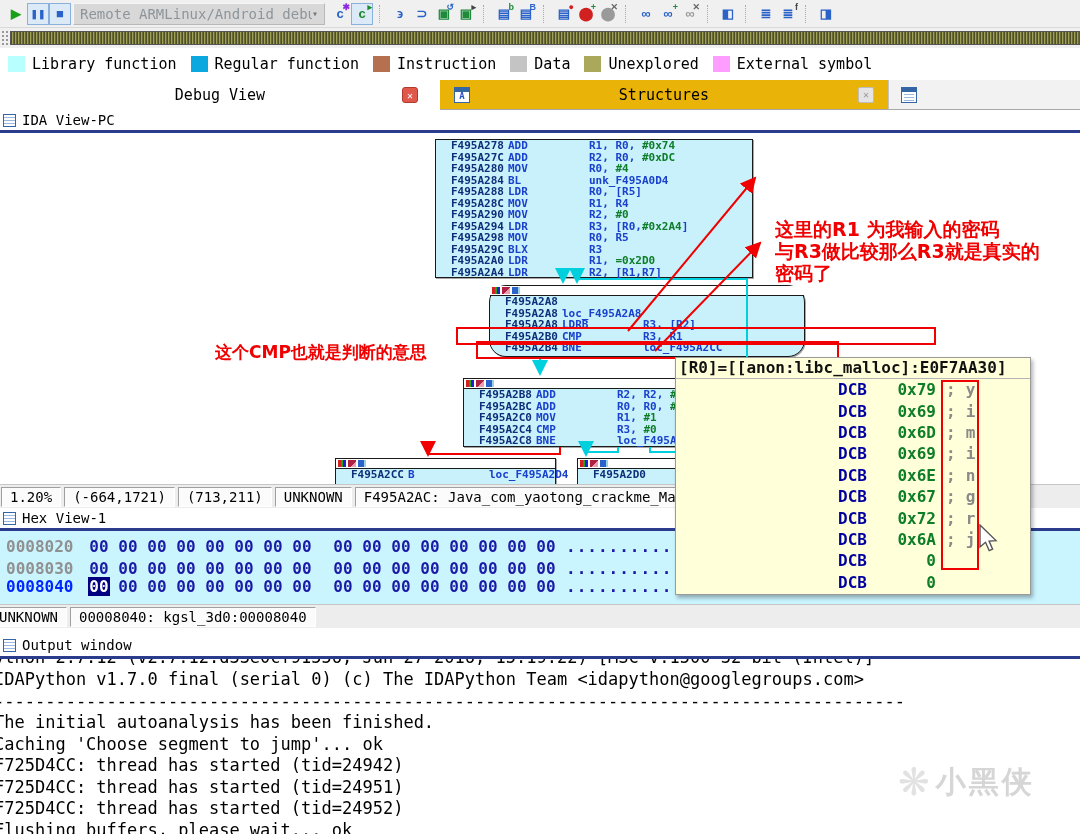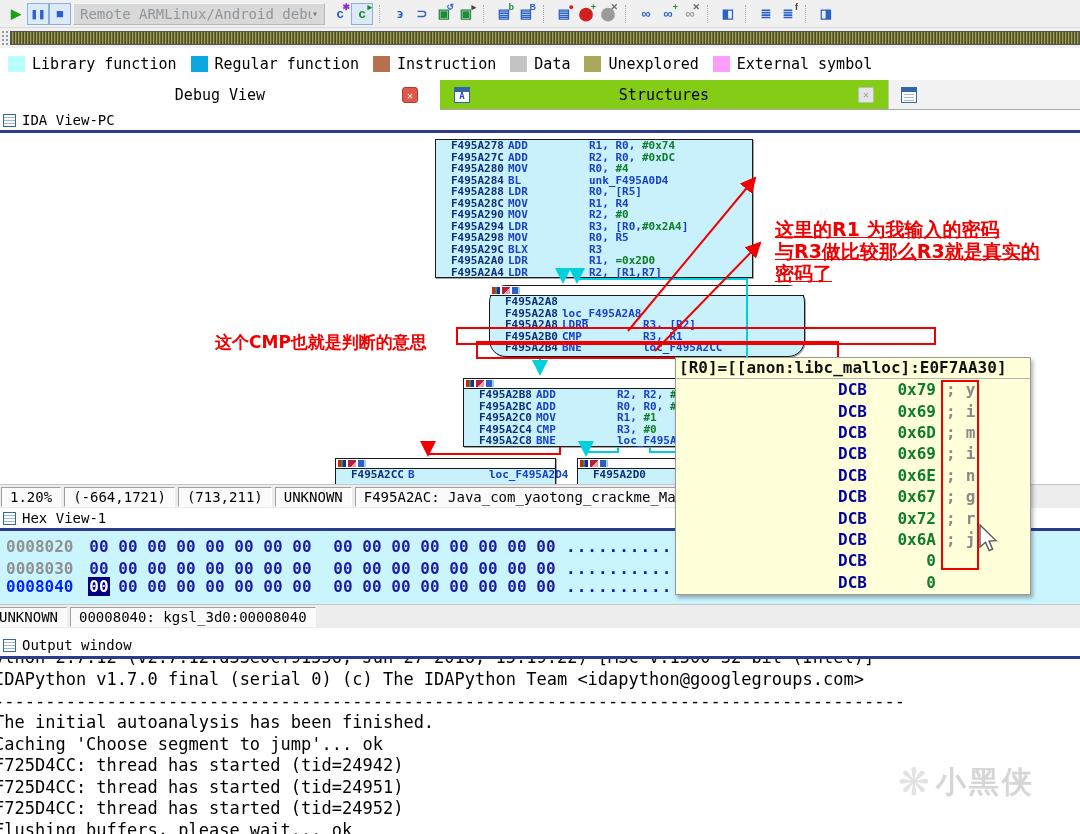--- a/index.html
+++ b/index.html
@@ -35,21 +35,21 @@
     display:flex; align-items:center; padding-left:8px; font-size:15px; }
   .leg-item { display:flex; align-items:center; margin-right:14px; }
   .swatch { width:17px; height:16px; margin-right:7px; flex:none; }
   
   .tabbar { position:absolute; left:0; top:80px; width:1080px; height:30px; background:#ededed; font-size:15px; }
   .tab-active { position:absolute; left:0; top:0; width:440px; height:30px; background:#fff;
     display:flex; align-items:center; justify-content:center; }
   .tab-close-red { position:absolute; right:22px; top:7px; width:16px; height:16px; background:#e0584a;
     border:1px solid #b03a2e; border-radius:3px; color:#fff; font-size:10px; font-weight:bold;
     display:flex; align-items:center; justify-content:center; }
-  .tab-structs { position:absolute; left:440px; top:0; width:448px; height:30px; background:#84cc16;
+  .tab-structs { position:absolute; left:440px; top:0; width:448px; height:30px; background:#eab308;
     border-bottom:1px solid #a8a8a8; display:flex; align-items:center; }
   .tab-structs .lbl { flex:1; text-align:center; }
   .tab-close-gray { width:16px; height:16px; background:#e4e4e4; border:1px solid #bdbdbd; border-radius:2px;
     color:#9a9a9a; font-size:10px; font-weight:bold; display:flex; align-items:center; justify-content:center;
     margin-right:14px; }
   .tab-rest { position:absolute; left:888px; top:0; width:192px; height:30px; background:#f2f2f2;
     border-bottom:1px solid #a8a8a8; border-left:1px solid #c2c2c2; display:flex; align-items:center; }
   .wicon { width:16px; height:16px; border:1px solid #3465a4; background:
     linear-gradient(180deg,#3465a4 0 4px,#fff 4px), #fff; position:relative; flex:none; }
   .wicon.a::after { content:"A"; position:absolute; left:0; right:0; top:3px; text-align:center;
@@ -319,26 +319,26 @@
       </div>
     <div class="gnode" style="left:577px;top:325px;width:300px;height:40px;">
         <div class="ntitle">
           <span class="ntic c1"></span>
           <span class="ntic c2"></span>
           <span class="ntic c3"></span>
         </div>
         <div class="asmline"><span class="a">F495A2D0</span><span class="m"></span><span class="o"></span></div>
       </div>
 
-    <div class="annot" style="left:775px;top:85px;text-decoration:underline;">
+    <div class="annot" style="left:775px;top:85px;">
         <div>这里的R1  为我输入的密码</div>
         <div>与R3做比较那么R3就是真实的</div>
         <div>密码了</div>
       </div>
-    <div class="annot small" style="left:215px;top:198px;">
+    <div class="annot small" style="left:215px;top:208px;">
         <div>这个CMP也就是判断的意思</div>
       </div>
 
     <svg class="gsvg" viewBox="0 0 1080 351">
       <defs>
         <marker id="mc" markerWidth="9" markerHeight="9" refX="7" refY="4" orient="auto">
           <path d="M0,0 L8,4 L0,8 Z" fill="#00d0de"></path>
         </marker>
         <marker id="mr" markerWidth="9" markerHeight="9" refX="7" refY="4" orient="auto">
           <path d="M0,0 L8,4 L0,8 Z" fill="#f00000"></path>

